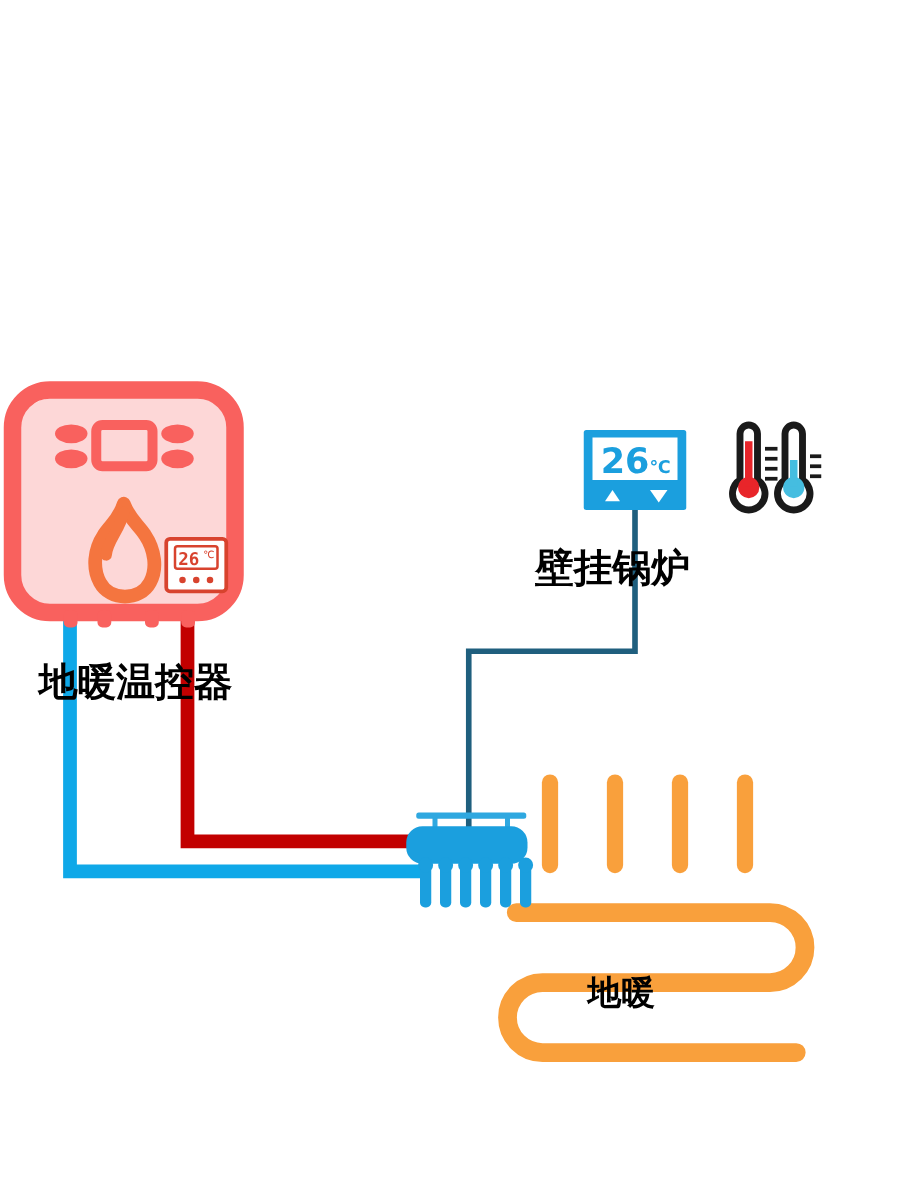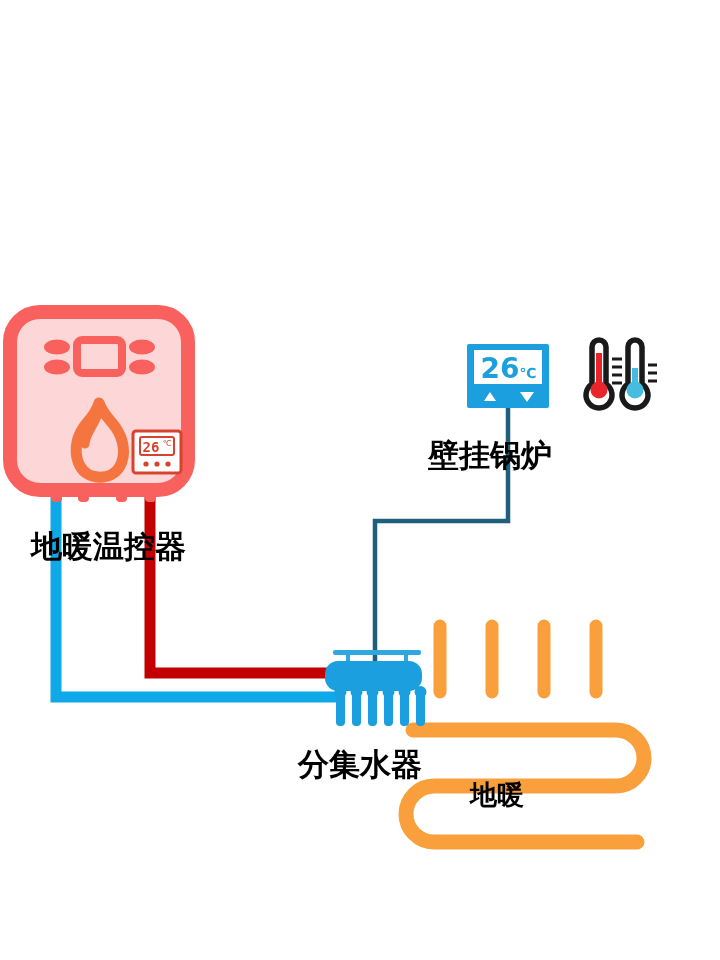--- a/index.html
+++ b/index.html
@@ -156,17 +156,16 @@
         <circle cx="420.5" cy="692" r="6" fill="#1B9FDE"></circle>
       </g>
     </g>
 
   </svg>
 
   <div class="diag-label" id="label-boiler">地暖温控器</div>
 
   <div class="diag-label" id="label-thermo">壁挂锅炉</div>
 
-  <div class="diag-label" id="label-manifold">分集水器</div>
 
   <div class="diag-label" id="label-floor">地暖</div>
 
 </div>
 
 </body></html>

